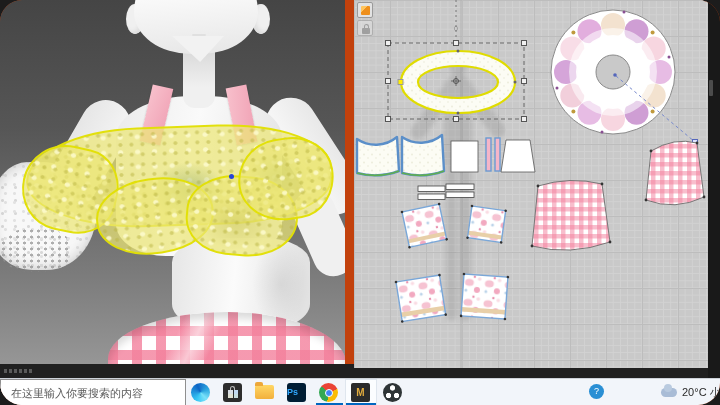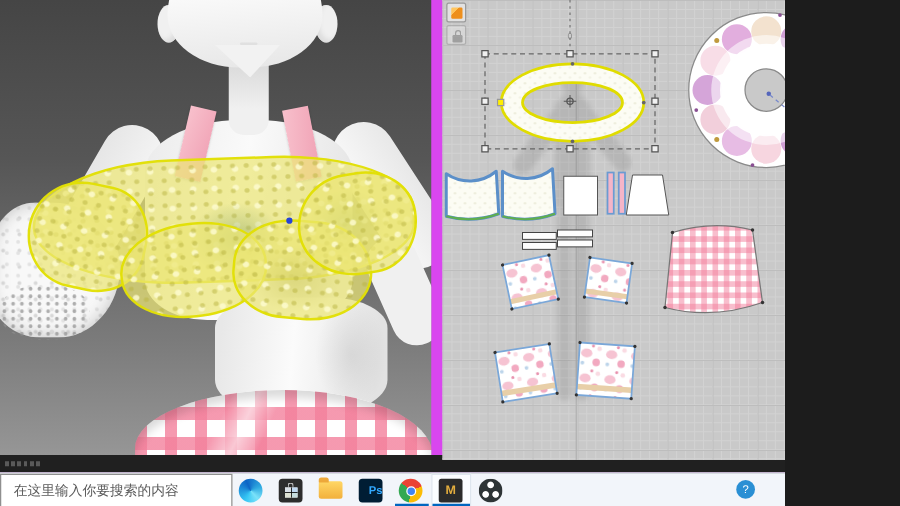--- a/index.html
+++ b/index.html
@@ -1,18 +1,18 @@
 <!DOCTYPE html>
 <html><head>
 <meta charset="utf-8">
 <style>
   * { margin:0; padding:0; box-sizing:border-box; }
   html,body { width:720px; height:405px; overflow:hidden; background:#1c1c1c;
     font-family:"Liberation Sans","DejaVu Sans",sans-serif; }
-  #stage { position:relative; width:628px; height:405px; background:#d946ef; overflow:hidden; }
+  #stage { position:relative; width:720px; height:405px; background:#c2410c; overflow:hidden;border-radius:22px; }
 
   
   #vp3d { position:absolute; left:0; top:0; width:345px; height:364px; overflow:hidden;
     background:linear-gradient(180deg,#454545 0%,#565656 35%,#7b7b7b 75%,#969696 100%); }
 
   .avt { position:absolute; }
   #head { left:134px; top:-46px; width:124px; height:100px;
     border-radius:50% 50% 46% 46% / 58% 58% 42% 42%;
     background:linear-gradient(175deg,#fdfdfd 30%,#f0f0f0 70%,#e6e6e6 100%); }
   #chin { left:172px; top:36px; width:52px; height:26px; background:#f2f2f2;
@@ -127,21 +127,21 @@
   .ic-store .grid { position:absolute; left:4.5px; top:6.5px; width:10px; height:8px;
     background:linear-gradient(#fff,#fff); 
     background-image:linear-gradient(90deg,#e8e8e8 45%,#2d2d2d 45% 55%,#cfe3f5 55%),
                      linear-gradient(#eef4fb 45%,#2d2d2d 45% 55%,#f5f8e8 55%); background-blend-mode:multiply; }
   .ic-store .handle { position:absolute; left:7px; top:2.5px; width:5px; height:4px;
     border:1.2px solid #bbb; border-bottom:none; border-radius:3px 3px 0 0; }
   .ic-folder { top:6px; height:14px; background:linear-gradient(#ffd765,#f2b03c); border-radius:2px; }
   .ic-folder .tab { position:absolute; left:0; top:-3px; width:8px; height:4px;
     background:#eda83a; border-radius:2px 2px 0 0; }
   .ic-ps { background:#001d34; border-radius:3px; color:#31a8ff; font-weight:bold;
-    font-size:9px; line-height:19px; text-align:right; }
+    font-size:9px; line-height:19px; text-align:left; }
   .ic-chrome { border-radius:50%;
     background:conic-gradient(from -50deg,#ea4335 0 33%,#fbbc05 33% 66%,#34a853 66% 100%); }
   .ic-chrome .hub { position:absolute; left:5.5px; top:5.5px; width:8px; height:8px;
     background:#4285f4; border:1.8px solid #fff; border-radius:50%; }
   .ic-m { background:#2b2b2b; border-radius:2px; color:#e2ac3e; font-weight:bold;
     font-size:10px; line-height:19px; text-align:center; }
   .ic-obs { border-radius:50%; background:
     radial-gradient(circle at 50% 26%,#fff 2.3px,transparent 3px),
     radial-gradient(circle at 29% 66%,#fff 2.3px,transparent 3px),
     radial-gradient(circle at 71% 66%,#fff 2.3px,transparent 3px),

